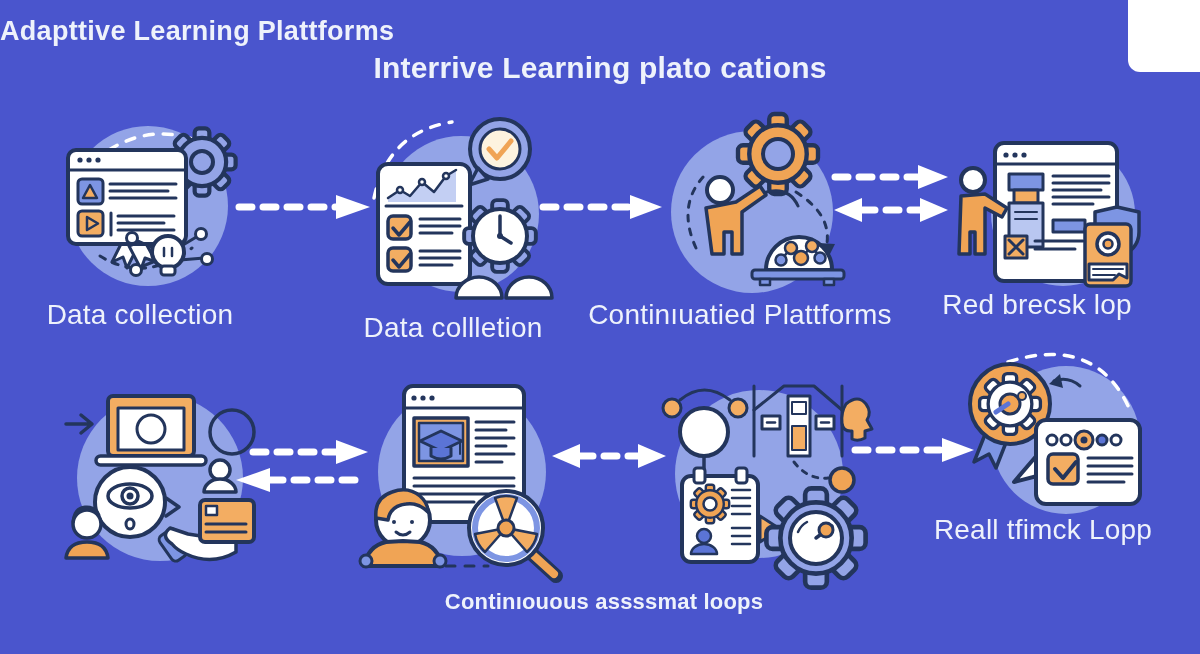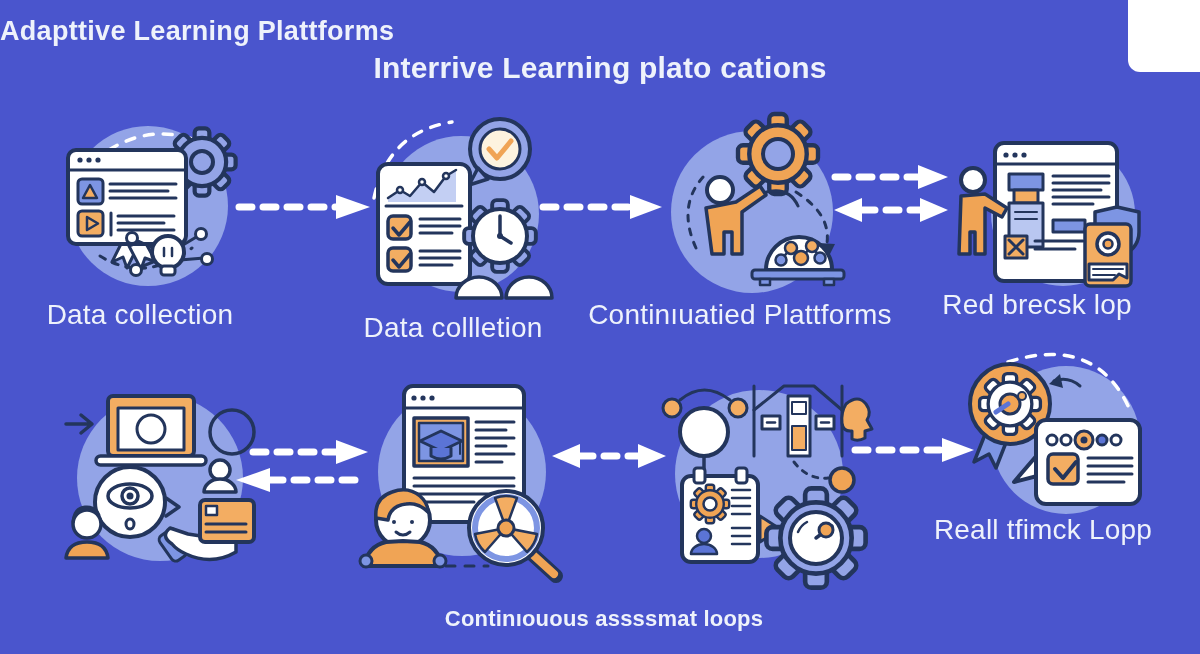--- a/index.html
+++ b/index.html
@@ -17,21 +17,21 @@
   .page-subtitle{
     position:absolute;left:0;right:0;top:51px;text-align:center;
     font-size:30px;font-weight:700;color:var(--text,#eef2fb);letter-spacing:.2px;
   }
   .step-label{
     position:absolute;transform:translateX(-50%);white-space:nowrap;
     font-size:28px;font-weight:400;color:var(--text,#eef2fb);letter-spacing:.2px;text-align:center;
   }
   .footer-caption{
     position:absolute;transform:translateX(-50%);white-space:nowrap;
-    font-size:22px;font-weight:700;color:var(--text,#eef2fb);letter-spacing:.2px;margin-top:17px;
+    font-size:22px;font-weight:700;color:var(--text,#eef2fb);letter-spacing:.2px;
   }
   .corner-card{
     position:absolute;left:1128px;top:-30px;width:100px;height:102px;
     background:var(--white,#fff);border-radius:12px;
   }
   svg{display:block;overflow:visible}
   svg *{stroke-linecap:round;stroke-linejoin:round}
   .s-o{stroke:var(--outline,#23355c)} .s-w{stroke:var(--white,#fff)}
   .s-or{stroke:var(--orange,#f0a455)} .s-bm{stroke:var(--blue-mid,#7d95e3)}
   .s-bd{stroke:var(--blue-deep,#5b74d6)}

